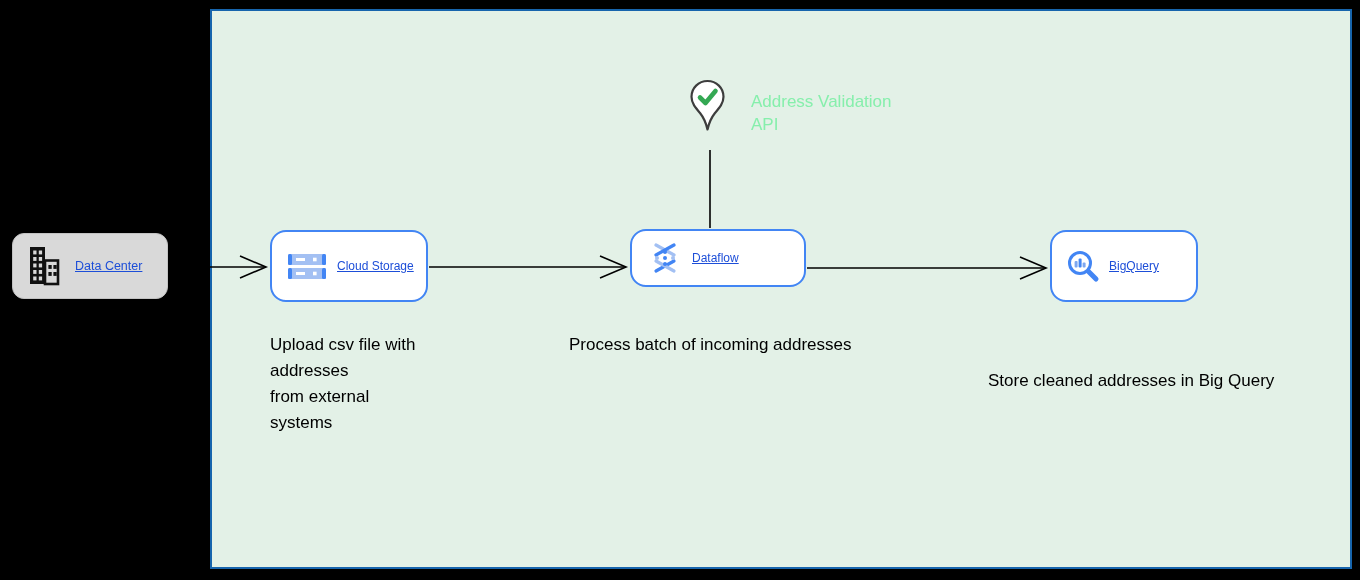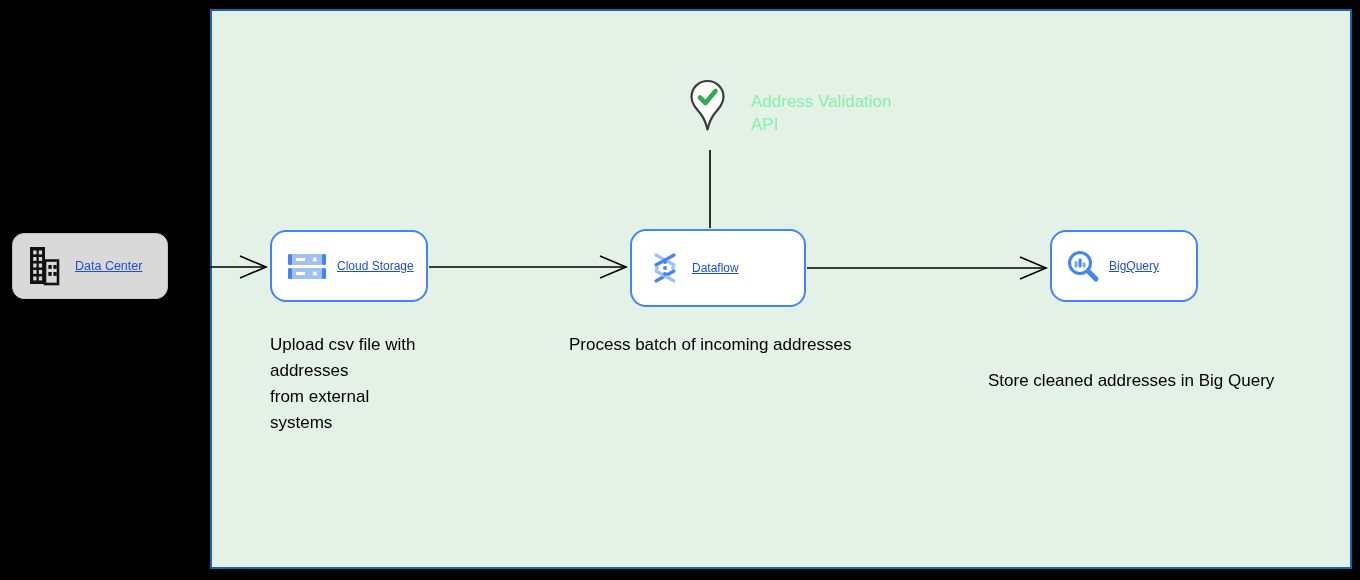--- a/index.html
+++ b/index.html
@@ -16,21 +16,21 @@
     position:absolute;display:flex;align-items:center;box-sizing:border-box;
     background:#fff;border:2px solid #4285f4;border-radius:16px;
   }
   .node .label{font-size:12px;color:#1d4ed8;white-space:nowrap;text-decoration:underline;}
   .node-gray{
     background:#d9d9d9;border:1px solid #c2c2c2;border-radius:12px;
   }
   .node-datacenter{left:12px;top:233px;width:156px;height:66px;padding-left:15px;gap:15px;}
   .node-datacenter .label{font-size:12.5px;}
   .node-cloudstorage{left:270px;top:230px;width:158px;height:72px;padding-left:16px;gap:11px;}
-  .node-dataflow{left:630px;top:229px;width:176px;height:78px;padding-left:15px;gap:9px;}
+  .node-dataflow{left:630px;top:229px;width:176px;height:58px;padding-left:15px;gap:9px;}
   .node-bigquery{left:1050px;top:230px;width:148px;height:72px;padding-left:13px;gap:8px;}
   .pin{position:absolute;left:689px;top:79px;}
   .annotation{
     position:absolute;left:751px;top:90px;font-size:17px;line-height:23px;
     color:#86efac;white-space:pre-line;
   }
   .caption{
     position:absolute;font-size:17px;line-height:26px;color:#000;white-space:pre-line;
   }
   .caption-upload{left:270px;top:332px;}

